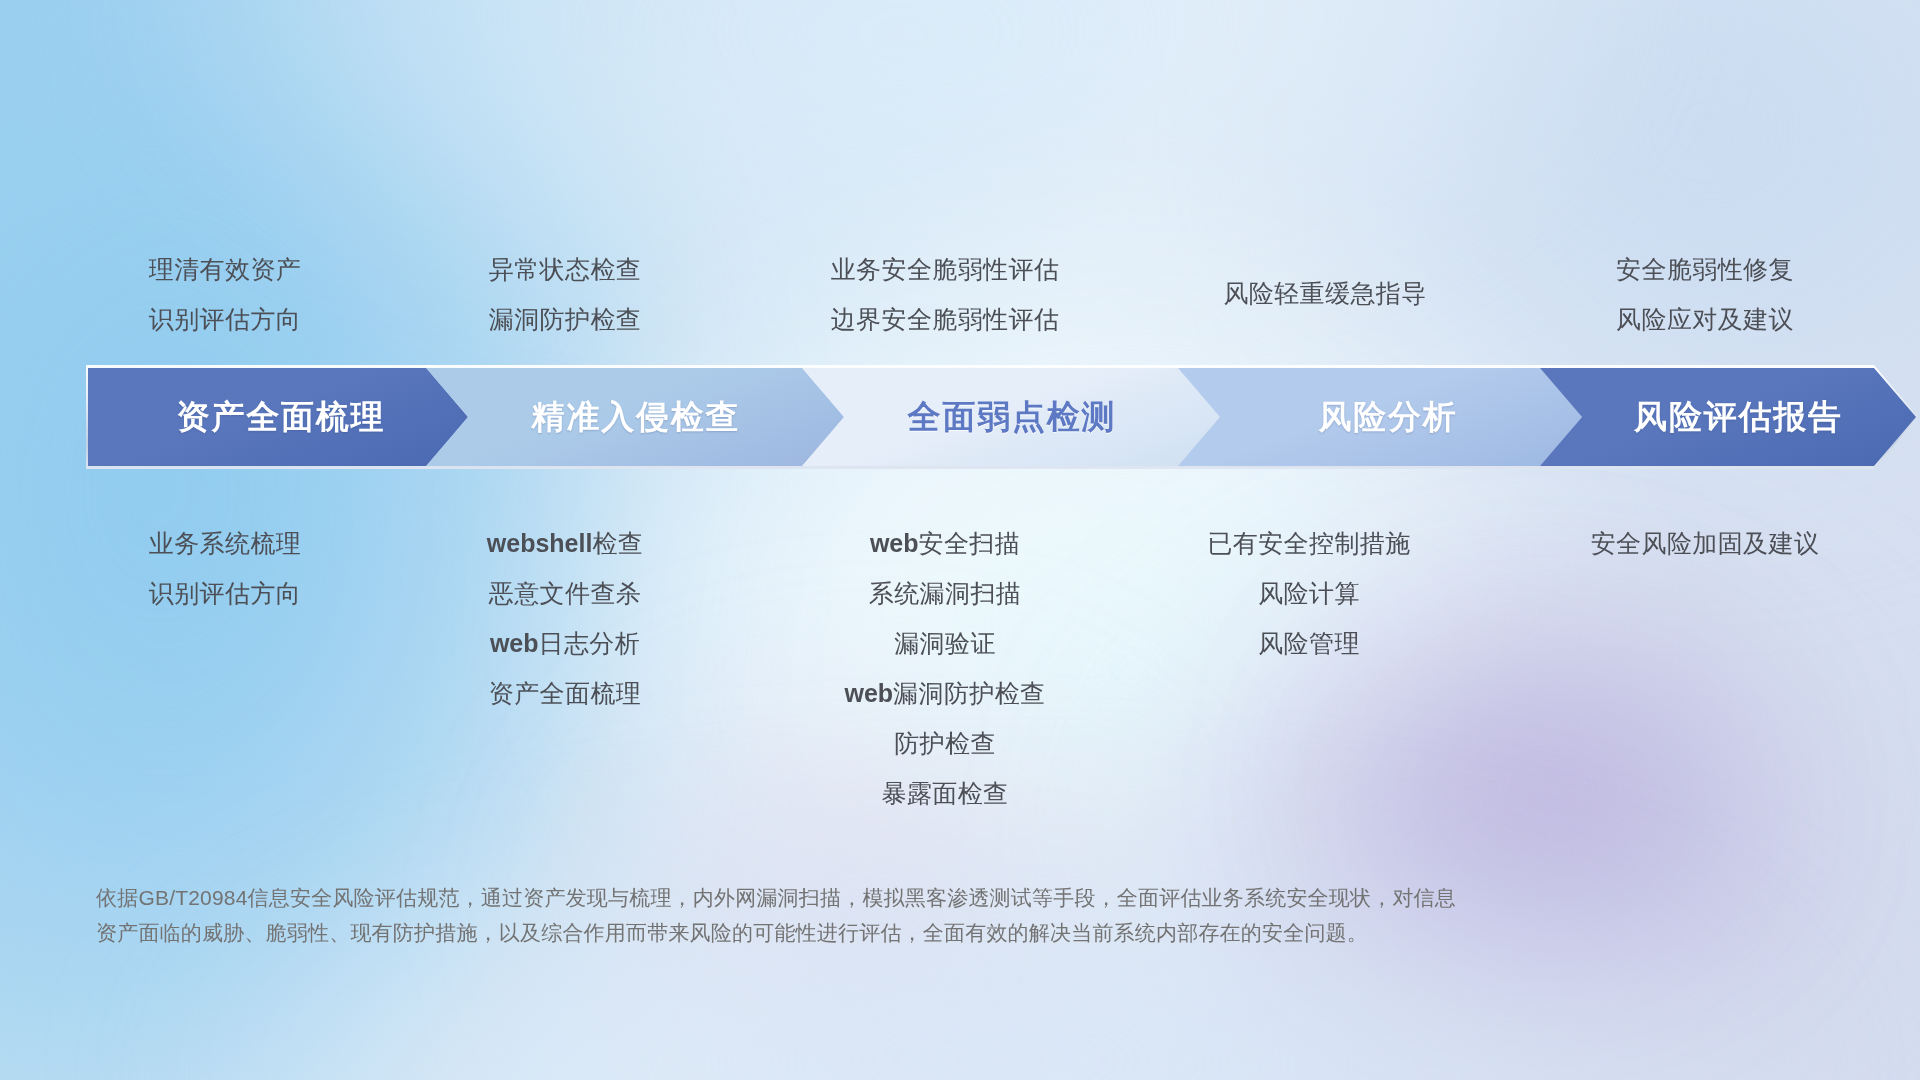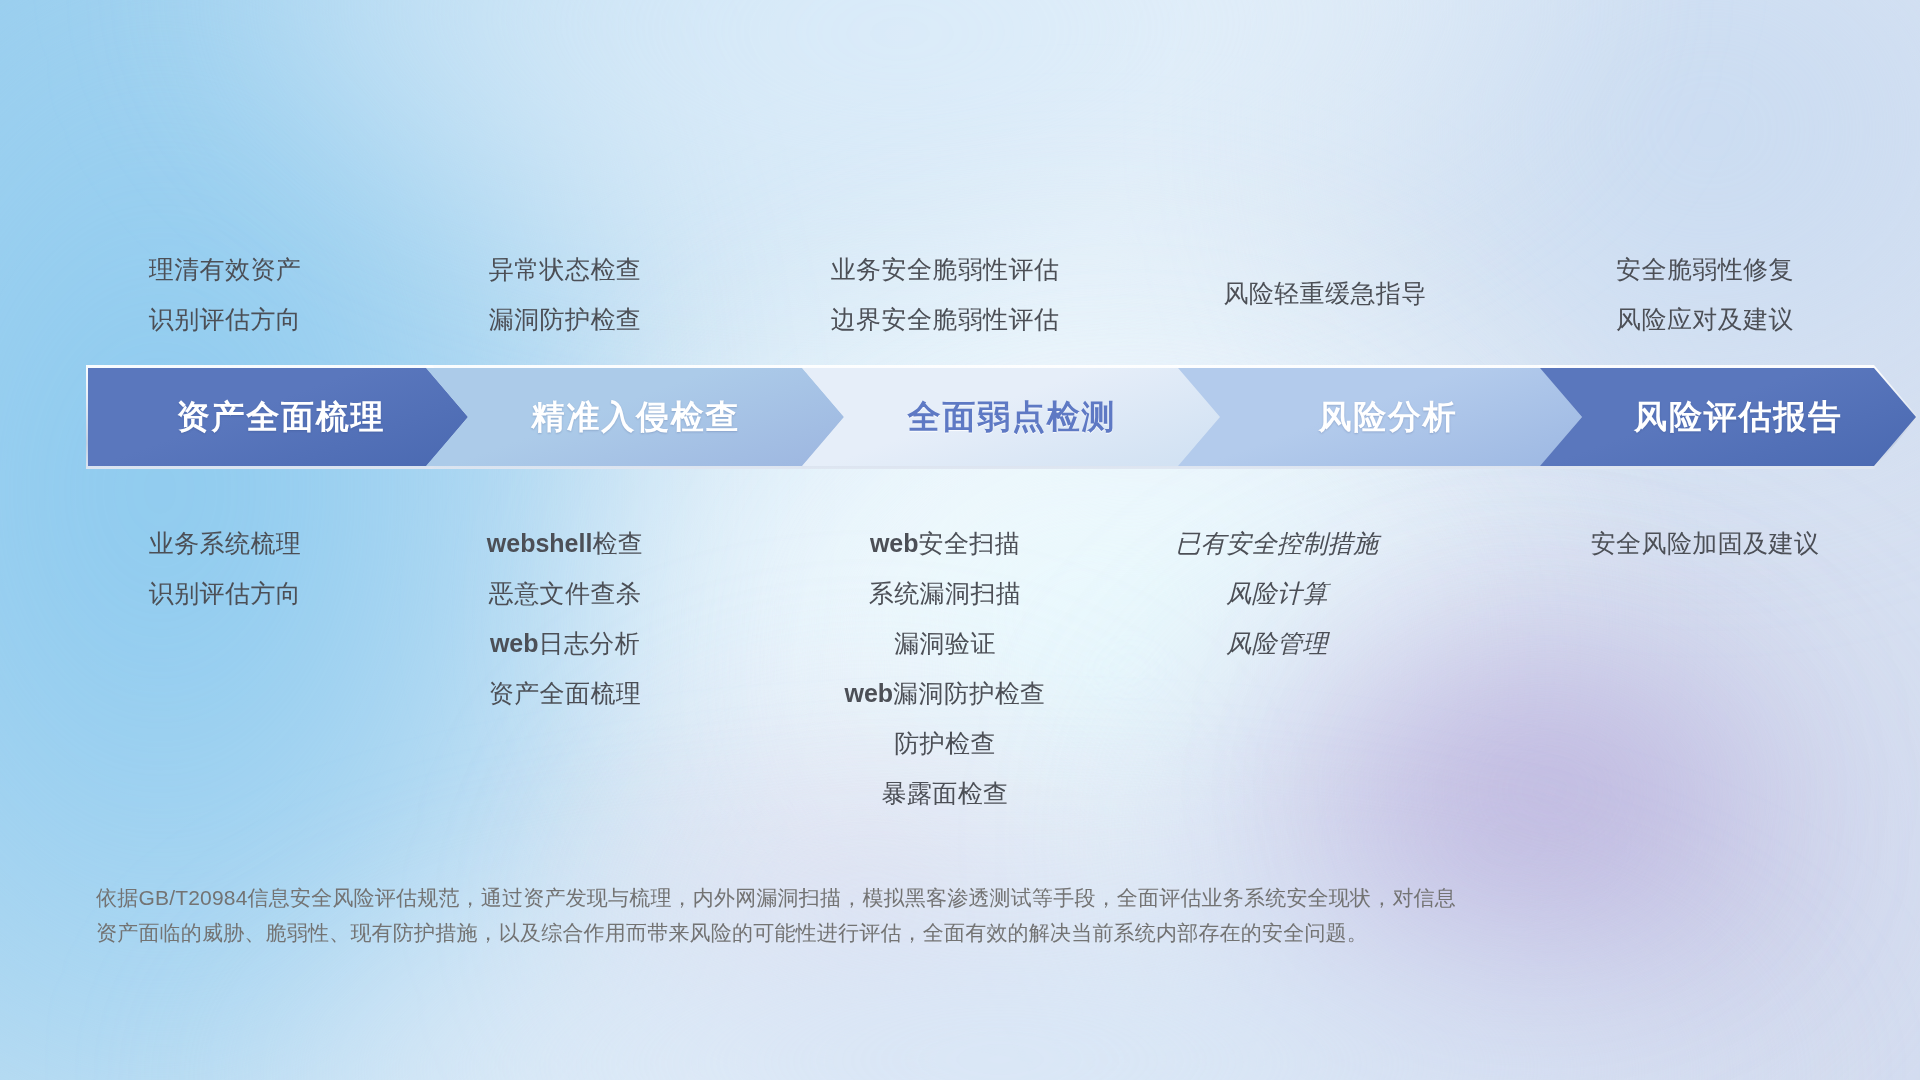--- a/index.html
+++ b/index.html
@@ -227,21 +227,21 @@
       <span class="note-line">资产全面梳理</span>
     </div>
   <div class="note-col bot" id="activities-2" style="left: 745px; width: 400px;">
       <span class="note-line"><span class="lat">web</span><span>安全扫描</span></span>
       <span class="note-line">系统漏洞扫描</span>
       <span class="note-line">漏洞验证</span>
       <span class="note-line"><span class="lat">web</span><span>漏洞防护检查</span></span>
       <span class="note-line">防护检查</span>
       <span class="note-line">暴露面检查</span>
     </div>
-  <div class="note-col bot" id="activities-3" style="left: 1112px; width: 330px; font-style: italic;">
+  <div class="note-col bot" id="activities-3" style="left: 1144px; width: 330px;">
       <span class="note-line">已有安全控制措施</span>
       <span class="note-line">风险计算</span>
       <span class="note-line">风险管理</span>
     </div>
   <div class="note-col bot" id="activities-4" style="left: 1505px; width: 400px;">
       <span class="note-line">安全风险加固及建议</span>
     </div>
 
   <div id="footer">
     <p>依据GB/T20984信息安全风险评估规范，通过资产发现与梳理，内外网漏洞扫描，模拟黑客渗透测试等手段，全面评估业务系统安全现状，对信息

